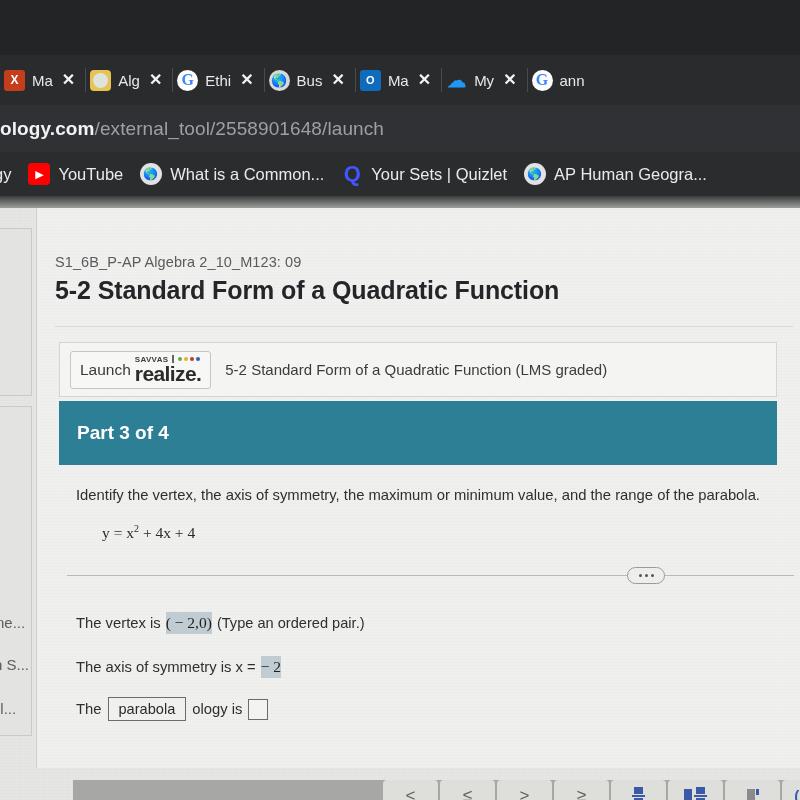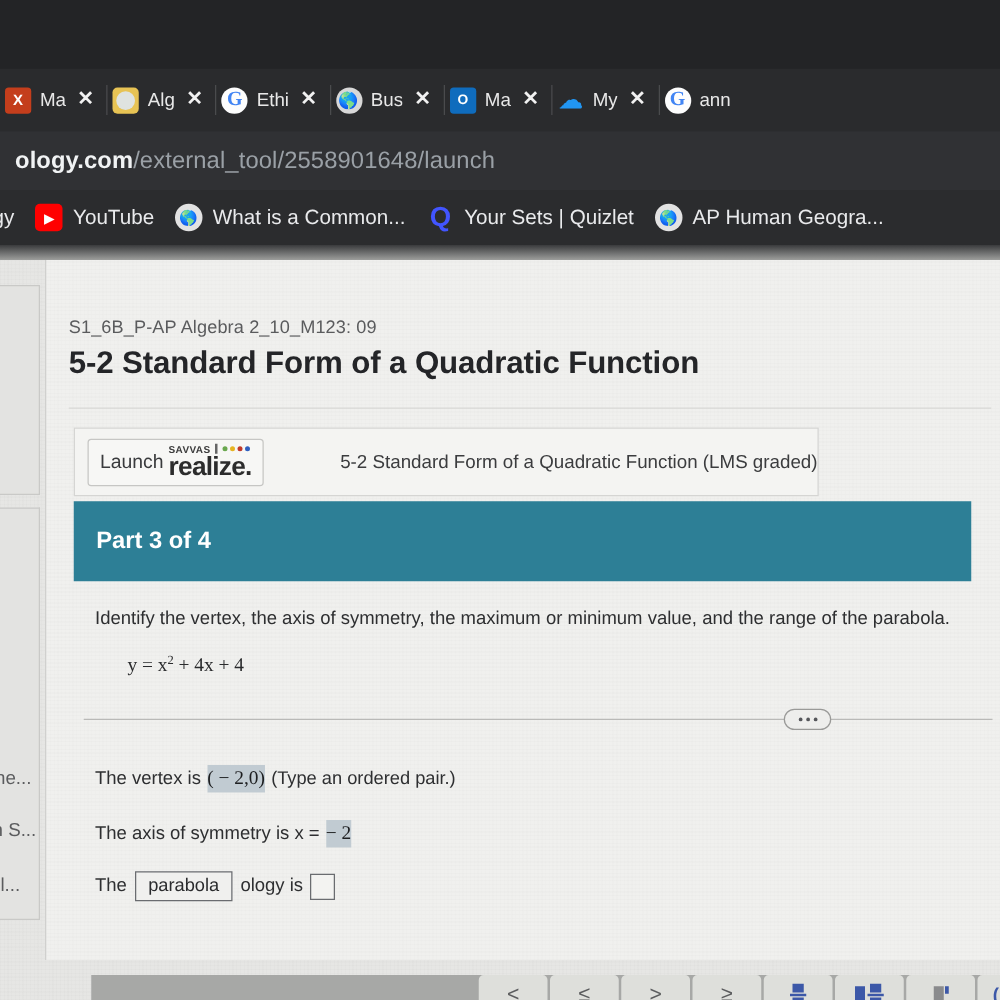--- a/index.html
+++ b/index.html
@@ -55,21 +55,21 @@
     background: #d8d8d8; border-radius: 50%; color: #3a3a3a; font-size: 13px;
   }
   .fav-outlook { background: #0f6cbd; position: relative; color:#fff; font-size:11px; }
   .fav-cloud { background: transparent; color: #2196f3; font-size: 19px; }
 
   .urlbar {
     position: absolute; left: 0; top: 105px; width: 800px; height: 47px;
     background: #303134; display: flex; align-items: center;
   }
   .url-text {
-    color: #9aa0a6; font-size: 19px; padding-left: 12px; white-space: nowrap;
+    color: #9aa0a6; font-size: 19px; padding-left: 0px; white-space: nowrap;
     letter-spacing: 0.1px;
   }
   .url-text b { color: #f1f3f4; font-weight: 700; }
 
   .bookmarks {
     position: absolute; left: 0; top: 152px; width: 800px; height: 44px;
     background: #2b2c2e; display: flex; align-items: center; gap: 17px;
     overflow: hidden;
   }
   .bm { display: flex; align-items: center; gap: 8px; color: #e9eaec; font-size: 16.5px; white-space: nowrap;}
@@ -115,23 +115,23 @@
   .page-title {
     position: absolute; left: 18px; top: 68px;
     font-size: 25px; color: #242528; font-weight: 600; letter-spacing: -0.1px;
   }
   .hr-light {
     position: absolute; left: 18px; top: 118px; width: 738px; height: 1px;
     background: #d7d7d5;
   }
 
   .launch-bar {
-    position: absolute; left: 22px; top: 134px; width: 596px; height: 55px;
+    position: absolute; left: 22px; top: 134px; width: 718px; height: 55px;
     background: #f4f4f2; border: 1px solid #d5d5d3;
-    display: flex; align-items: center; padding-left: 10px; gap: 14px; justify-content: space-between;
+    display: flex; align-items: center; padding-left: 10px; gap: 14px;
   }
   .launch-btn {
     display: flex; align-items: center; gap: 4px;
     border: 1px solid #c6c6c4; border-radius: 3px; background: #f7f7f5;
     padding: 5px 9px; height: 38px;
   }
   .launch-word { font-size: 15.5px; color: #3a3b3d; }
   .realize-logo { position: relative; display: flex; flex-direction: column; }
   .savvas-row { display: flex; align-items: center; gap: 4px; height: 8px; }
   .savvas-txt {

